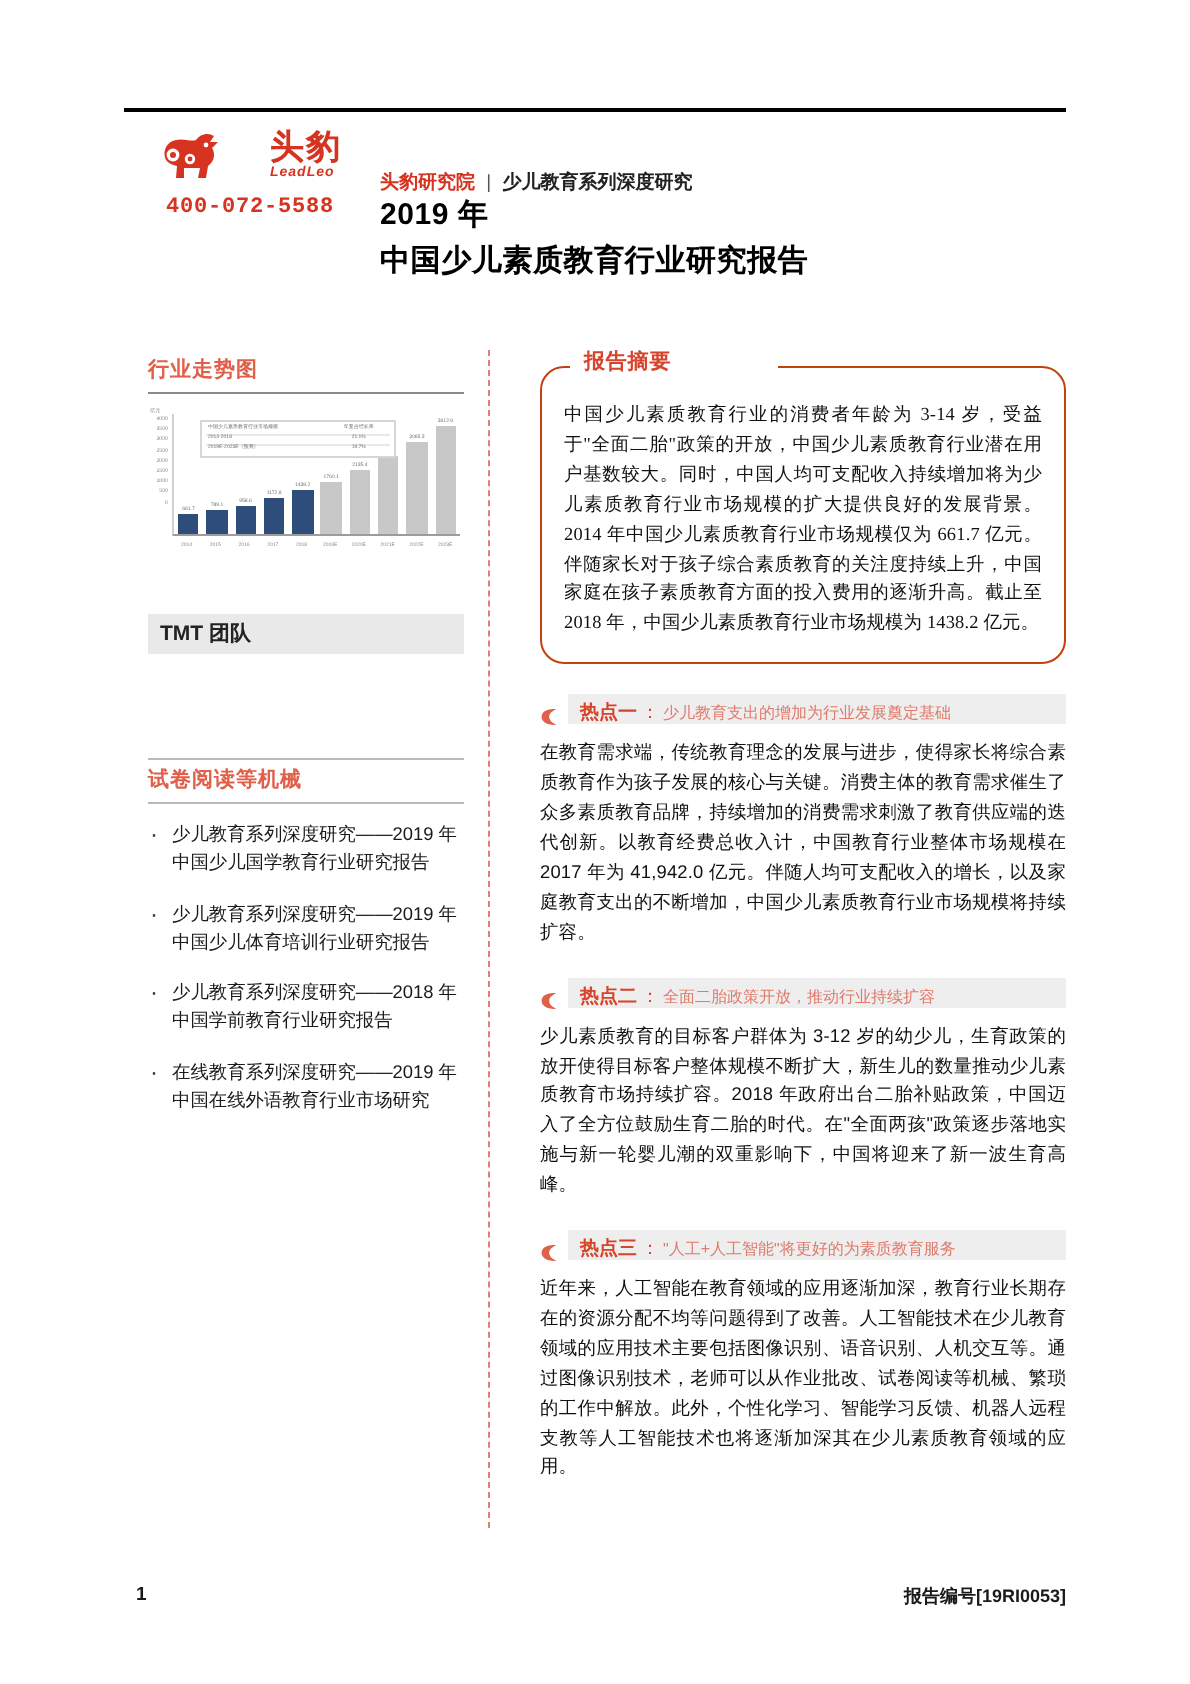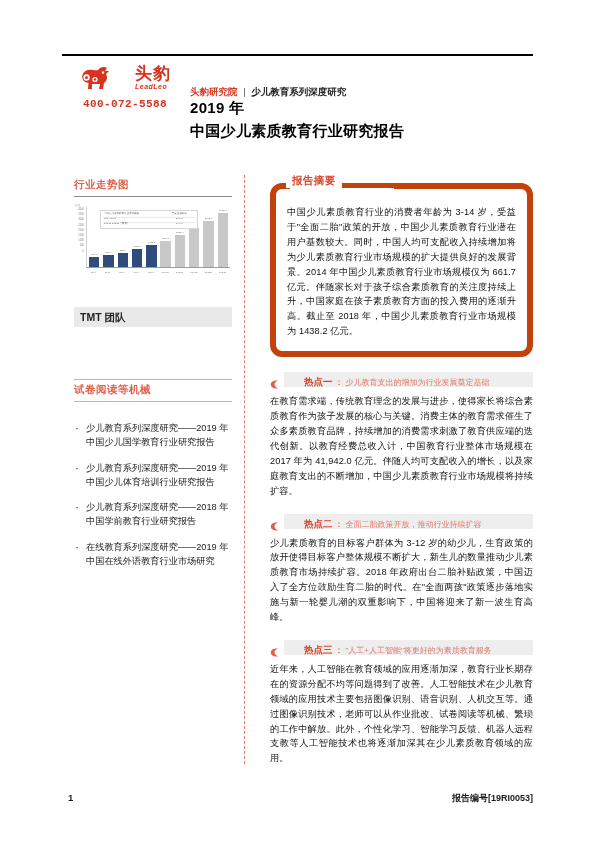--- a/index.html
+++ b/index.html
@@ -304,21 +304,21 @@
   }
   .person-mail {
     margin-top: 7px;
     font-size: 7.5px;
     color: #333;
   }
 
   
   .related-head { margin-top: 52px; }
   .related-list {
-    margin: 19px 0 0 0;
+    margin: 8px 0 0 0;
     padding: 0;
     list-style: none;
   }
   .related-list li {
     position: relative;
     padding-left: 12px;
     margin-bottom: 11px;
     font-size: 9.2px;
     line-height: 1.55;
     color: #1a1a1a;
@@ -343,27 +343,28 @@
     top: -1px;
     background: #fff;
     padding: 0 6px;
     font-size: 10.5px;
     font-weight: bold;
     color: #d6442c;
     z-index: 2;
     letter-spacing: 0.4px;
   }
   .summary-box {
-    border: 6px solid #c2410c;
+    border: 1px solid #c2410c;
     border-radius: 12px;
     margin-top: -8px;
     padding: 16px 11px 12px 11px;
     box-sizing: border-box;
     min-height: 120px;
     position: relative;
+    font-family: Liberation Serif, serif;
   }
   .summary-box::before {
     content: "";
     position: absolute;
     left: 14px;
     top: -1px;
     width: 104px;
     height: 2px;
     background: #ffffff;
   }
@@ -386,21 +387,21 @@
     width: 9px;
     height: 9px;
     flex: none;
     position: relative;
   }
   .hot-bar {
     flex: 1;
     background: #eeeeee;
     height: 15px;
     line-height: 15px;
-    padding: 0 20px;
+    padding: 0 6px;
     box-sizing: border-box;
     white-space: nowrap;
     overflow: hidden;
   }
   .hot-label {
     font-size: 9.5px;
     font-weight: bold;
     color: #d6442c;
   }
   .hot-colon {

